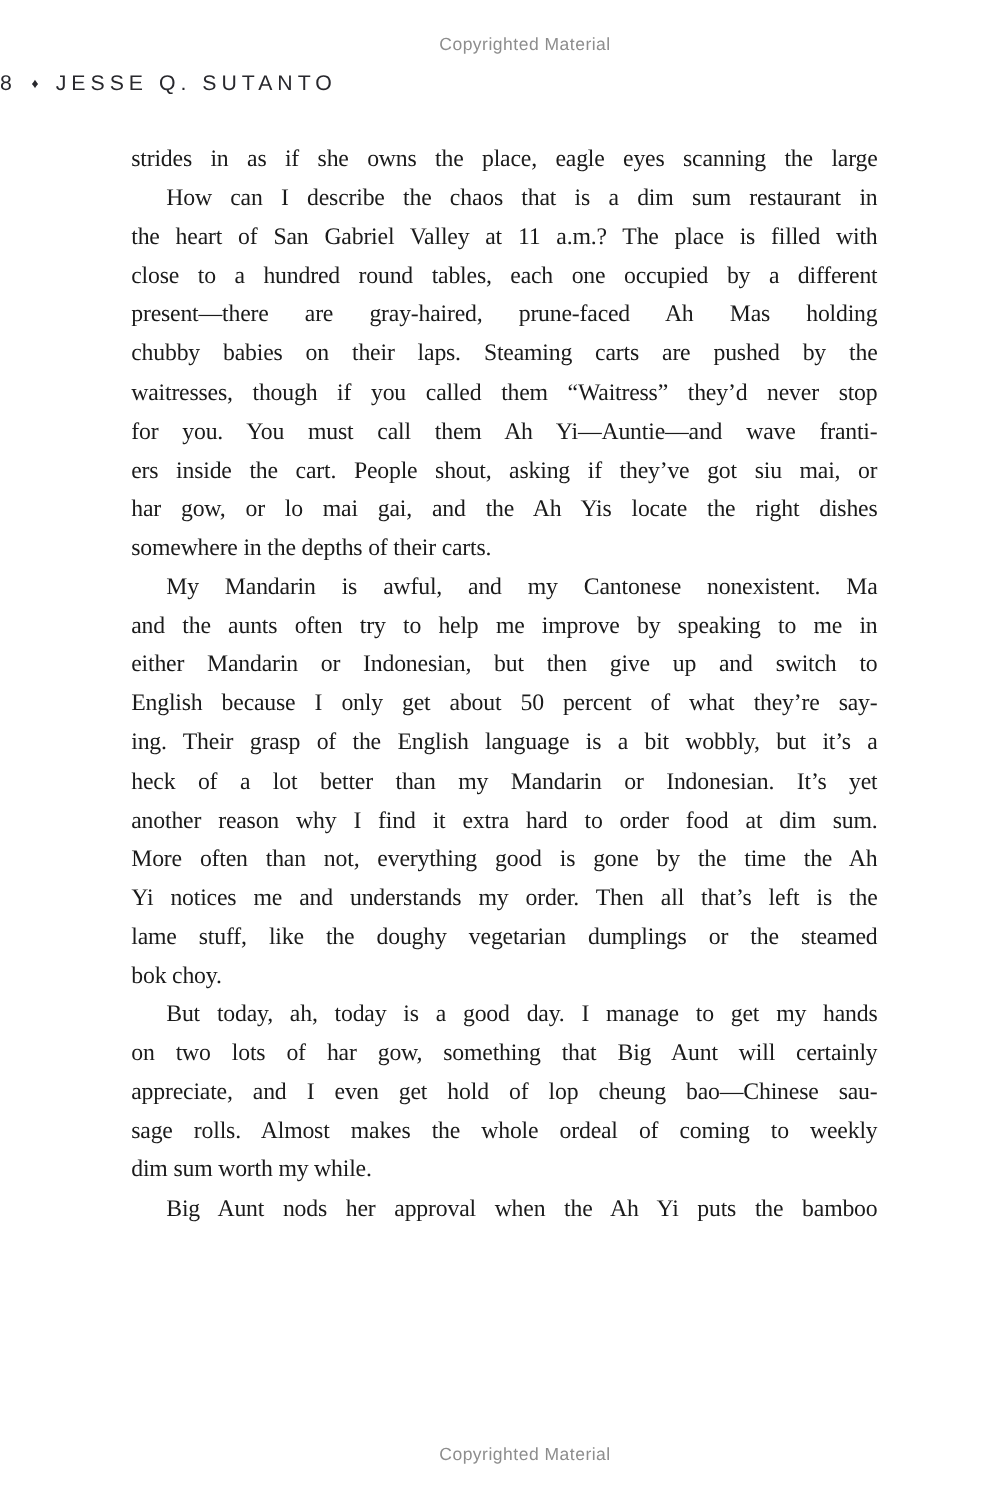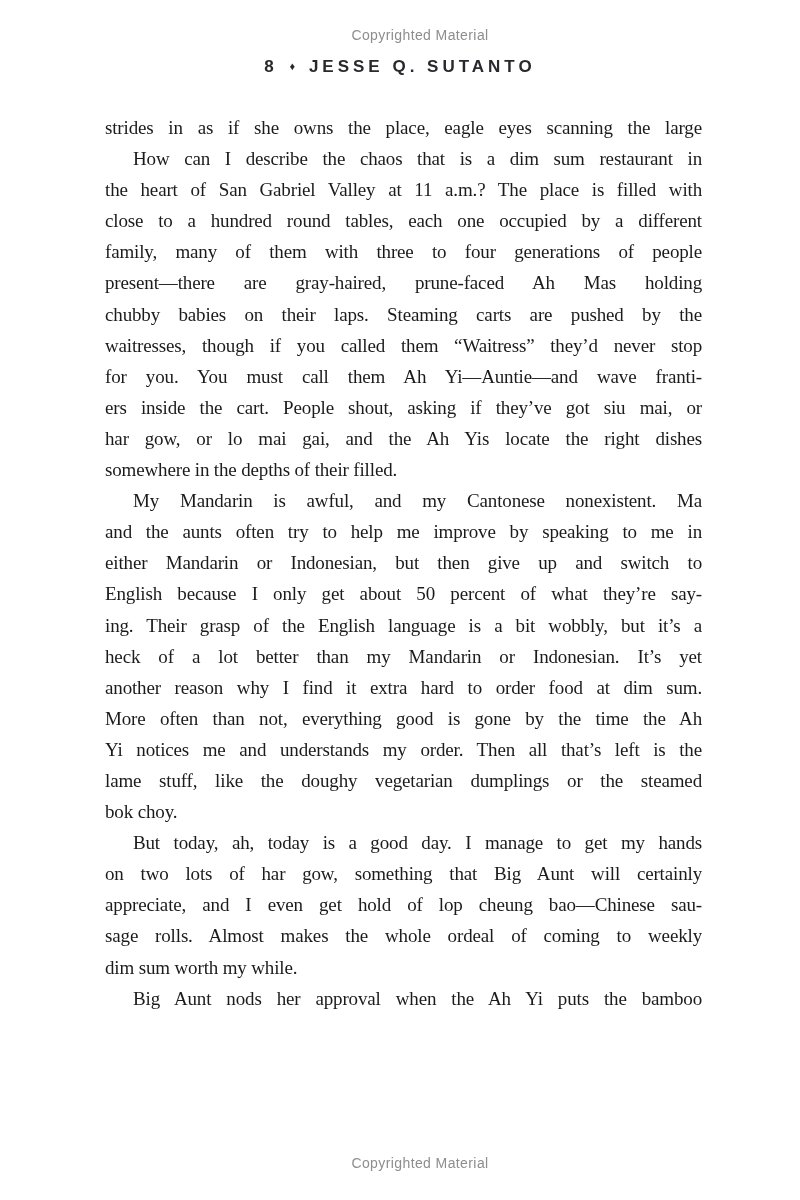--- a/index.html
+++ b/index.html
@@ -26,24 +26,24 @@
     color: #8d8d8d;
     padding-left: 20px;
   }
   .copyright-top { top: 27px; }
   .copyright-bottom { top: 1155px; }
   .running-head {
     position: absolute;
     top: 57px;
     left: 0;
     width: 100%;
-    text-align: center;
+    text-align: left;
     font-family: "Liberation Sans", sans-serif;
     font-size: 17px;
-    font-weight: 700;
+    font-weight: 400;
     letter-spacing: 4px;
     color: #28282d;
   }
   .running-head .diamond {
     font-size: 11px;
     vertical-align: 2px;
     margin: 0 5px 0 3px;
     letter-spacing: 0;
   }
   .body-text {
@@ -83,28 +83,27 @@
     <span>8</span>
     <span class="diamond">♦</span>
     <span>JESSE Q. SUTANTO</span>
   </div>
 
   <div class="body-text">
       <div class="line">strides in as if she owns the place, eagle eyes scanning the large</div>
       <div class="line indent">How can I describe the chaos that is a dim sum restaurant in</div>
       <div class="line">the heart of San Gabriel Valley at 11 a.m.? The place is filled with</div>
       <div class="line">close to a hundred round tables, each one occupied by a different</div>
-      <div class="line">family, many of them with three to four generations of people</div>
       <div class="line">present—there are gray-haired, prune-faced Ah Mas holding</div>
       <div class="line">chubby babies on their laps. Steaming carts are pushed by the</div>
       <div class="line">waitresses, though if you called them “Waitress” they’d never stop</div>
       <div class="line">for you. You must call them Ah Yi—Auntie—and wave franti-</div>
       <div class="line">ers inside the cart. People shout, asking if they’ve got siu mai, or</div>
       <div class="line">har gow, or lo mai gai, and the Ah Yis locate the right dishes</div>
-      <div class="line flush-last">somewhere in the depths of their filled.</div>
+      <div class="line flush-last">somewhere in the depths of their carts.</div>
       <div class="line indent">My Mandarin is awful, and my Cantonese nonexistent. Ma</div>
       <div class="line">and the aunts often try to help me improve by speaking to me in</div>
       <div class="line">either Mandarin or Indonesian, but then give up and switch to</div>
       <div class="line">English because I only get about 50 percent of what they’re say-</div>
       <div class="line">ing. Their grasp of the English language is a bit wobbly, but it’s a</div>
       <div class="line">heck of a lot better than my Mandarin or Indonesian. It’s yet</div>
       <div class="line">another reason why I find it extra hard to order food at dim sum.</div>
       <div class="line">More often than not, everything good is gone by the time the Ah</div>
       <div class="line">Yi notices me and understands my order. Then all that’s left is the</div>
       <div class="line">lame stuff, like the doughy vegetarian dumplings or the steamed</div>

